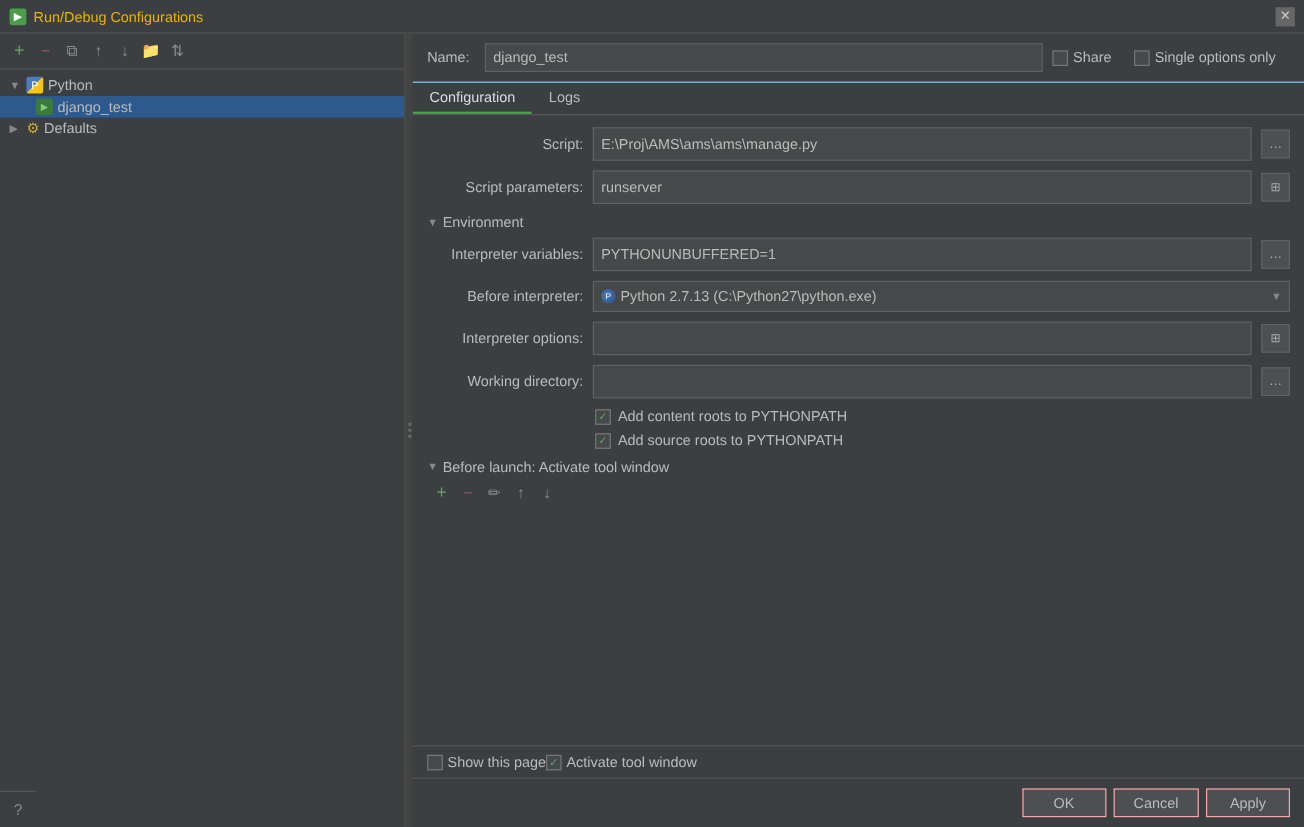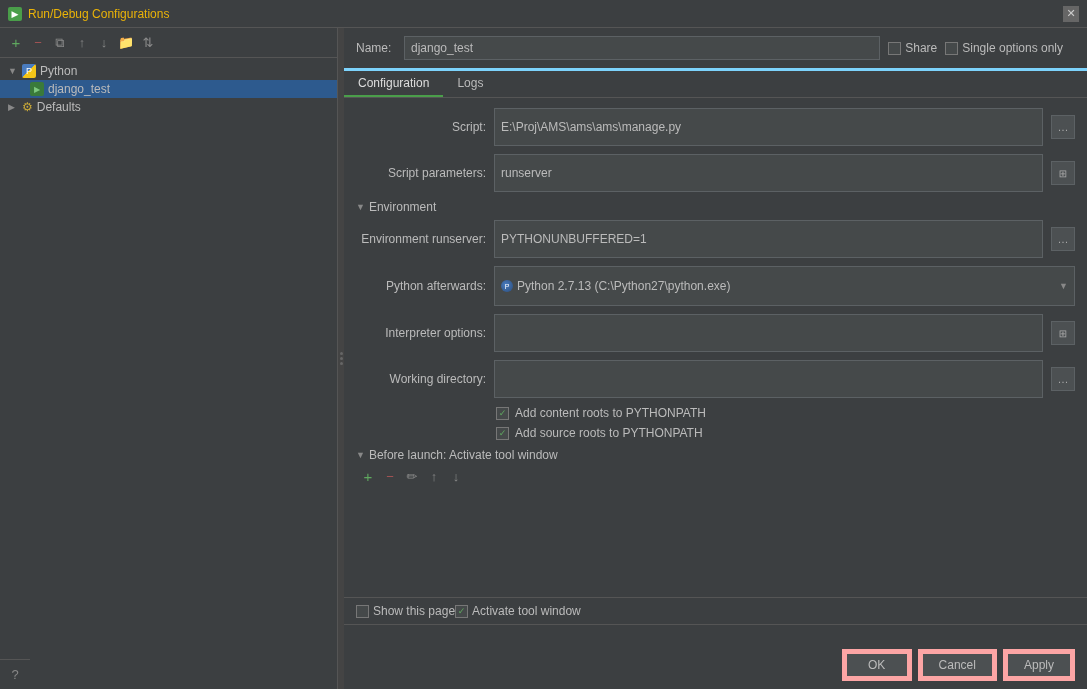--- a/index.html
+++ b/index.html
@@ -134,38 +134,38 @@
       background: #3c3f41;
       display: flex;
       flex-direction: column;
     }
 
     .name-row {
       display: flex;
       align-items: center;
       padding: 8px 12px;
       gap: 8px;
-      border-bottom: 3px solid #7dd3fc;
+      border-bottom: 1px solid #7dd3fc;
     }
     .name-label { color: #bbbbbb; font-size: 12px; min-width: 40px; }
     .name-input {
       flex: 1;
       background: #45494a;
       border: 1px solid #5c6164;
       color: #bbbbbb;
       padding: 2px 6px;
       font-size: 12px;
       height: 24px;
       outline: none;
     }
 
     .share-row {
       display: flex;
       align-items: center;
-      gap: 8px;
+      gap: 19px;
       padding-right: 12px;
     }
     .checkbox-label {
       display: flex;
       align-items: center;
       gap: 4px;
       color: #bbbbbb;
       font-size: 12px;
     }
     .cb {
@@ -215,21 +215,21 @@
       text-decoration-style: dashed;
       text-underline-offset: 2px;
     }
     .field-input {
       flex: 1;
       background: #45494a;
       border: 1px solid #5c6164;
       color: #bbbbbb;
       padding: 2px 6px;
       font-size: 12px;
-      height: 38px;
+      height: 28px;
       outline: none;
     }
     .field-btn {
       width: 24px; height: 24px;
       background: #4c5052;
       border: 1px solid #5c6164;
       color: #aaa;
       display: flex; align-items: center; justify-content: center;
       cursor: pointer;
       font-size: 11px;
@@ -251,21 +251,21 @@
       margin-bottom: 8px;
       gap: 8px;
     }
     .interpreter-select {
       flex: 1;
       background: #45494a;
       border: 1px solid #5c6164;
       color: #bbbbbb;
       padding: 2px 6px;
       font-size: 12px;
-      height: 40px;
+      height: 26px;
       display: flex;
       align-items: center;
       justify-content: space-between;
     }
     .interpreter-select-inner {
       display: flex;
       align-items: center;
       gap: 4px;
     }
     .py-ball {
@@ -330,27 +330,26 @@
       display: flex;
       justify-content: flex-end;
       align-items: center;
       gap: 6px;
       padding: 8px 12px;
       border-top: 1px solid #555;
     }
     .action-btn {
       padding: 4px 16px;
       background: #4c5052;
-      border: 5px solid #fca5a5;
+      border: 1px solid #fca5a5;
       color: #bbbbbb;
       font-size: 12px;
       cursor: pointer;
       min-width: 70px;
       text-align: center;
-      margin-top: 16px;
     }
   </style>
 </head>
 <body>
 
 <div class="title-bar">
   <div class="title-bar-left">
     <div class="title-bar-icon">
       <span>▶</span>
     </div>
@@ -438,27 +437,27 @@
         <input class="field-input" type="text" value="runserver" style="">
         <div class="field-btn" style="font-size:10px;">⊞</div>
       </div>
 
       <div class="section-header">
         <span class="section-arrow">▼</span>
         <span>Environment</span>
       </div>
 
       <div class="field-row">
-        <span class="field-label underline">Environment runserver:</span>
+        <span class="field-label underline">Interpreter variables:</span>
         <input class="field-input" type="text" value="PYTHONUNBUFFERED=1" style="">
         <div class="field-btn">…</div>
       </div>
 
       <div class="interpreter-row">
-        <span class="field-label underline">Python afterwards:</span>
+        <span class="field-label underline">Before interpreter:</span>
         <div class="interpreter-select" style="flex:1; cursor:pointer;">
           <div class="interpreter-select-inner">
             <div class="py-ball">P</div>
             <span>Python 2.7.13 (C:\Python27\python.exe)</span>
           </div>
           <span class="dropdown-arrow">▼</span>
         </div>
       </div>
 
       <div class="field-row">

